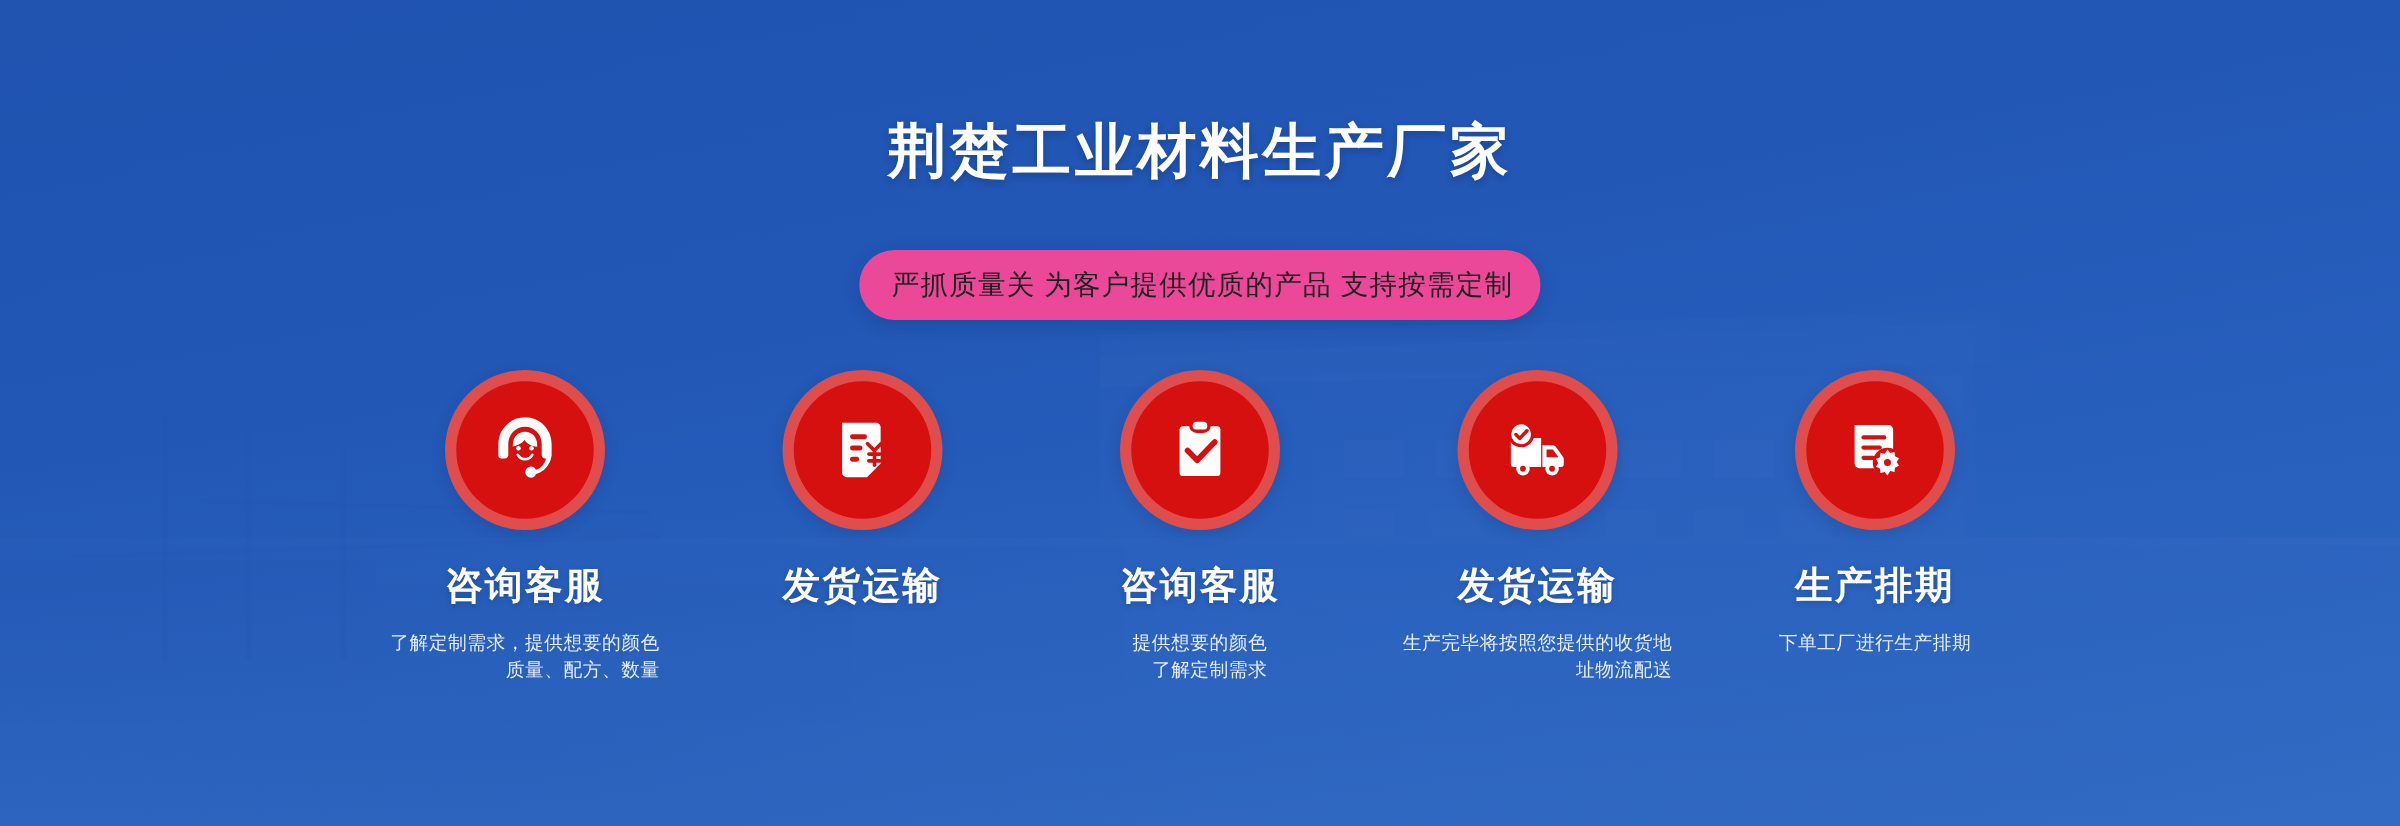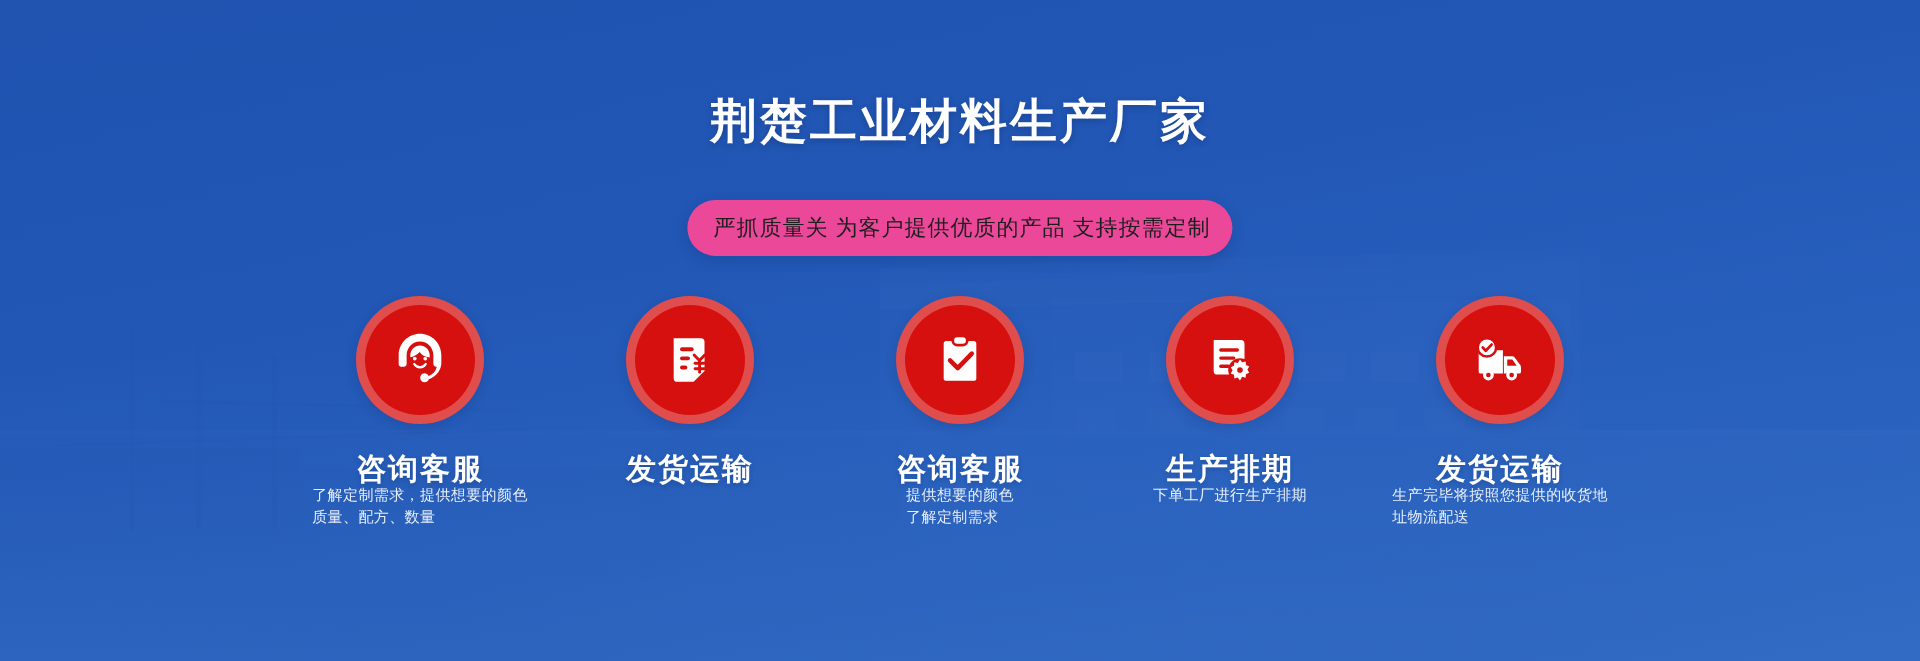--- a/index.html
+++ b/index.html
@@ -177,24 +177,25 @@
     margin-top:30px;
     font-size:30px;
     font-weight:bold;
     color:#ffffff;
     letter-spacing:2px;
     line-height:1;
     text-shadow:0 2px 5px rgba(8,26,66,.22);
     white-space:nowrap;
   }
   .step-desc{
+    margin-top:20px;
     font-size:15px;
     color:#e7eefb;
     line-height:1.45;
-    text-align:left;
+    text-align:right;
     letter-spacing:.4px;
     max-width:230px;
   }
   .step-desc span{display:block;white-space:nowrap;}
 </style>
 </head>
 <body>
 
 <div class="banner">
 
@@ -281,58 +282,58 @@
         <div class="step-title">咨询客服</div>
         <div class="step-desc">
           <span>提供想要的颜色</span>
           <span>了解定制需求</span>
         </div>
       </div>
 
       <div class="step">
         <div class="step-circle">
           <span>
+            <svg width="62" height="62" viewBox="0 0 64 64" fill="#ffffff">
+              <path d="M12 22h23v24H12a2 2 0 0 1-2-2V24a2 2 0 0 1 2-2z"></path>
+              <path d="M36 28h8.5c1 0 2 .5 2.6 1.3L53 37.5c.4.6.7 1.3.7 2V44a2 2 0 0 1-2 2H36V28z"></path>
+              <path d="M39.5 31.5h5.2l4.6 6.4h-9.8z" fill="#d5100f"></path>
+              <circle cx="20" cy="47.5" r="5.6"></circle>
+              <circle cx="20" cy="47.5" r="2.4" fill="#d5100f"></circle>
+              <circle cx="44" cy="47.5" r="5.6"></circle>
+              <circle cx="44" cy="47.5" r="2.4" fill="#d5100f"></circle>
+              <circle cx="18.5" cy="19" r="9.5" fill="#ffffff" stroke="#d5100f" stroke-width="2.6"></circle>
+              <path d="M14.2 19.2l3.1 3.2 6-6.3" fill="none" stroke="#d5100f" stroke-width="2.9" stroke-linecap="round" stroke-linejoin="round"></path>
+            </svg>
+          </span>
+        </div>
+        <div class="step-title">发货运输</div>
+        <div class="step-desc">
+          <span>生产完毕将按照您提供的收货地</span>
+          <span>址物流配送</span>
+        </div>
+      </div>
+
+      <div class="step">
+        <div class="step-circle">
+          <span>
             <svg width="58" height="58" viewBox="0 0 64 64" fill="#ffffff">
               <path d="M14 10h30a4 4 0 0 1 4 4v30a4 4 0 0 1-4 4H18a4 4 0 0 1-4-4V10z"></path>
               <rect x="20" y="19" width="22" height="3.8" rx="1.9" fill="#d5100f"></rect>
               <rect x="20" y="28" width="18" height="3.8" rx="1.9" fill="#d5100f"></rect>
               <rect x="20" y="37" width="12" height="3.8" rx="1.9" fill="#d5100f"></rect>
               <g>
                 <circle cx="43" cy="43" r="13" fill="#d5100f"></circle>
                 <path d="M43 31.5l2.4 3.1 3.8-.9.4 3.9 3.6 1.6-2 3.4 2 3.4-3.6 1.6-.4 3.9-3.8-.9L43 54.5l-2.4-3.1-3.8.9-.4-3.9-3.6-1.6 2-3.4-2-3.4 3.6-1.6.4-3.9 3.8.9z" fill="#ffffff"></path>
                 <circle cx="43" cy="43" r="5.6" fill="#ffffff"></circle>
                 <circle cx="43" cy="43" r="3.1" fill="#d5100f"></circle>
               </g>
             </svg>
           </span>
         </div>
         <div class="step-title">生产排期</div>
         <div class="step-desc">
           <span>下单工厂进行生产排期</span>
         </div>
       </div>
 
-      <div class="step">
-        <div class="step-circle">
-          <span>
-            <svg width="62" height="62" viewBox="0 0 64 64" fill="#ffffff">
-              <path d="M12 22h23v24H12a2 2 0 0 1-2-2V24a2 2 0 0 1 2-2z"></path>
-              <path d="M36 28h8.5c1 0 2 .5 2.6 1.3L53 37.5c.4.6.7 1.3.7 2V44a2 2 0 0 1-2 2H36V28z"></path>
-              <path d="M39.5 31.5h5.2l4.6 6.4h-9.8z" fill="#d5100f"></path>
-              <circle cx="20" cy="47.5" r="5.6"></circle>
-              <circle cx="20" cy="47.5" r="2.4" fill="#d5100f"></circle>
-              <circle cx="44" cy="47.5" r="5.6"></circle>
-              <circle cx="44" cy="47.5" r="2.4" fill="#d5100f"></circle>
-              <circle cx="18.5" cy="19" r="9.5" fill="#ffffff" stroke="#d5100f" stroke-width="2.6"></circle>
-              <path d="M14.2 19.2l3.1 3.2 6-6.3" fill="none" stroke="#d5100f" stroke-width="2.9" stroke-linecap="round" stroke-linejoin="round"></path>
-            </svg>
-          </span>
-        </div>
-        <div class="step-title">发货运输</div>
-        <div class="step-desc">
-          <span>生产完毕将按照您提供的收货地</span>
-          <span>址物流配送</span>
-        </div>
-      </div>
-
     </div>
   </div>
 </div>
 
 </body></html>

